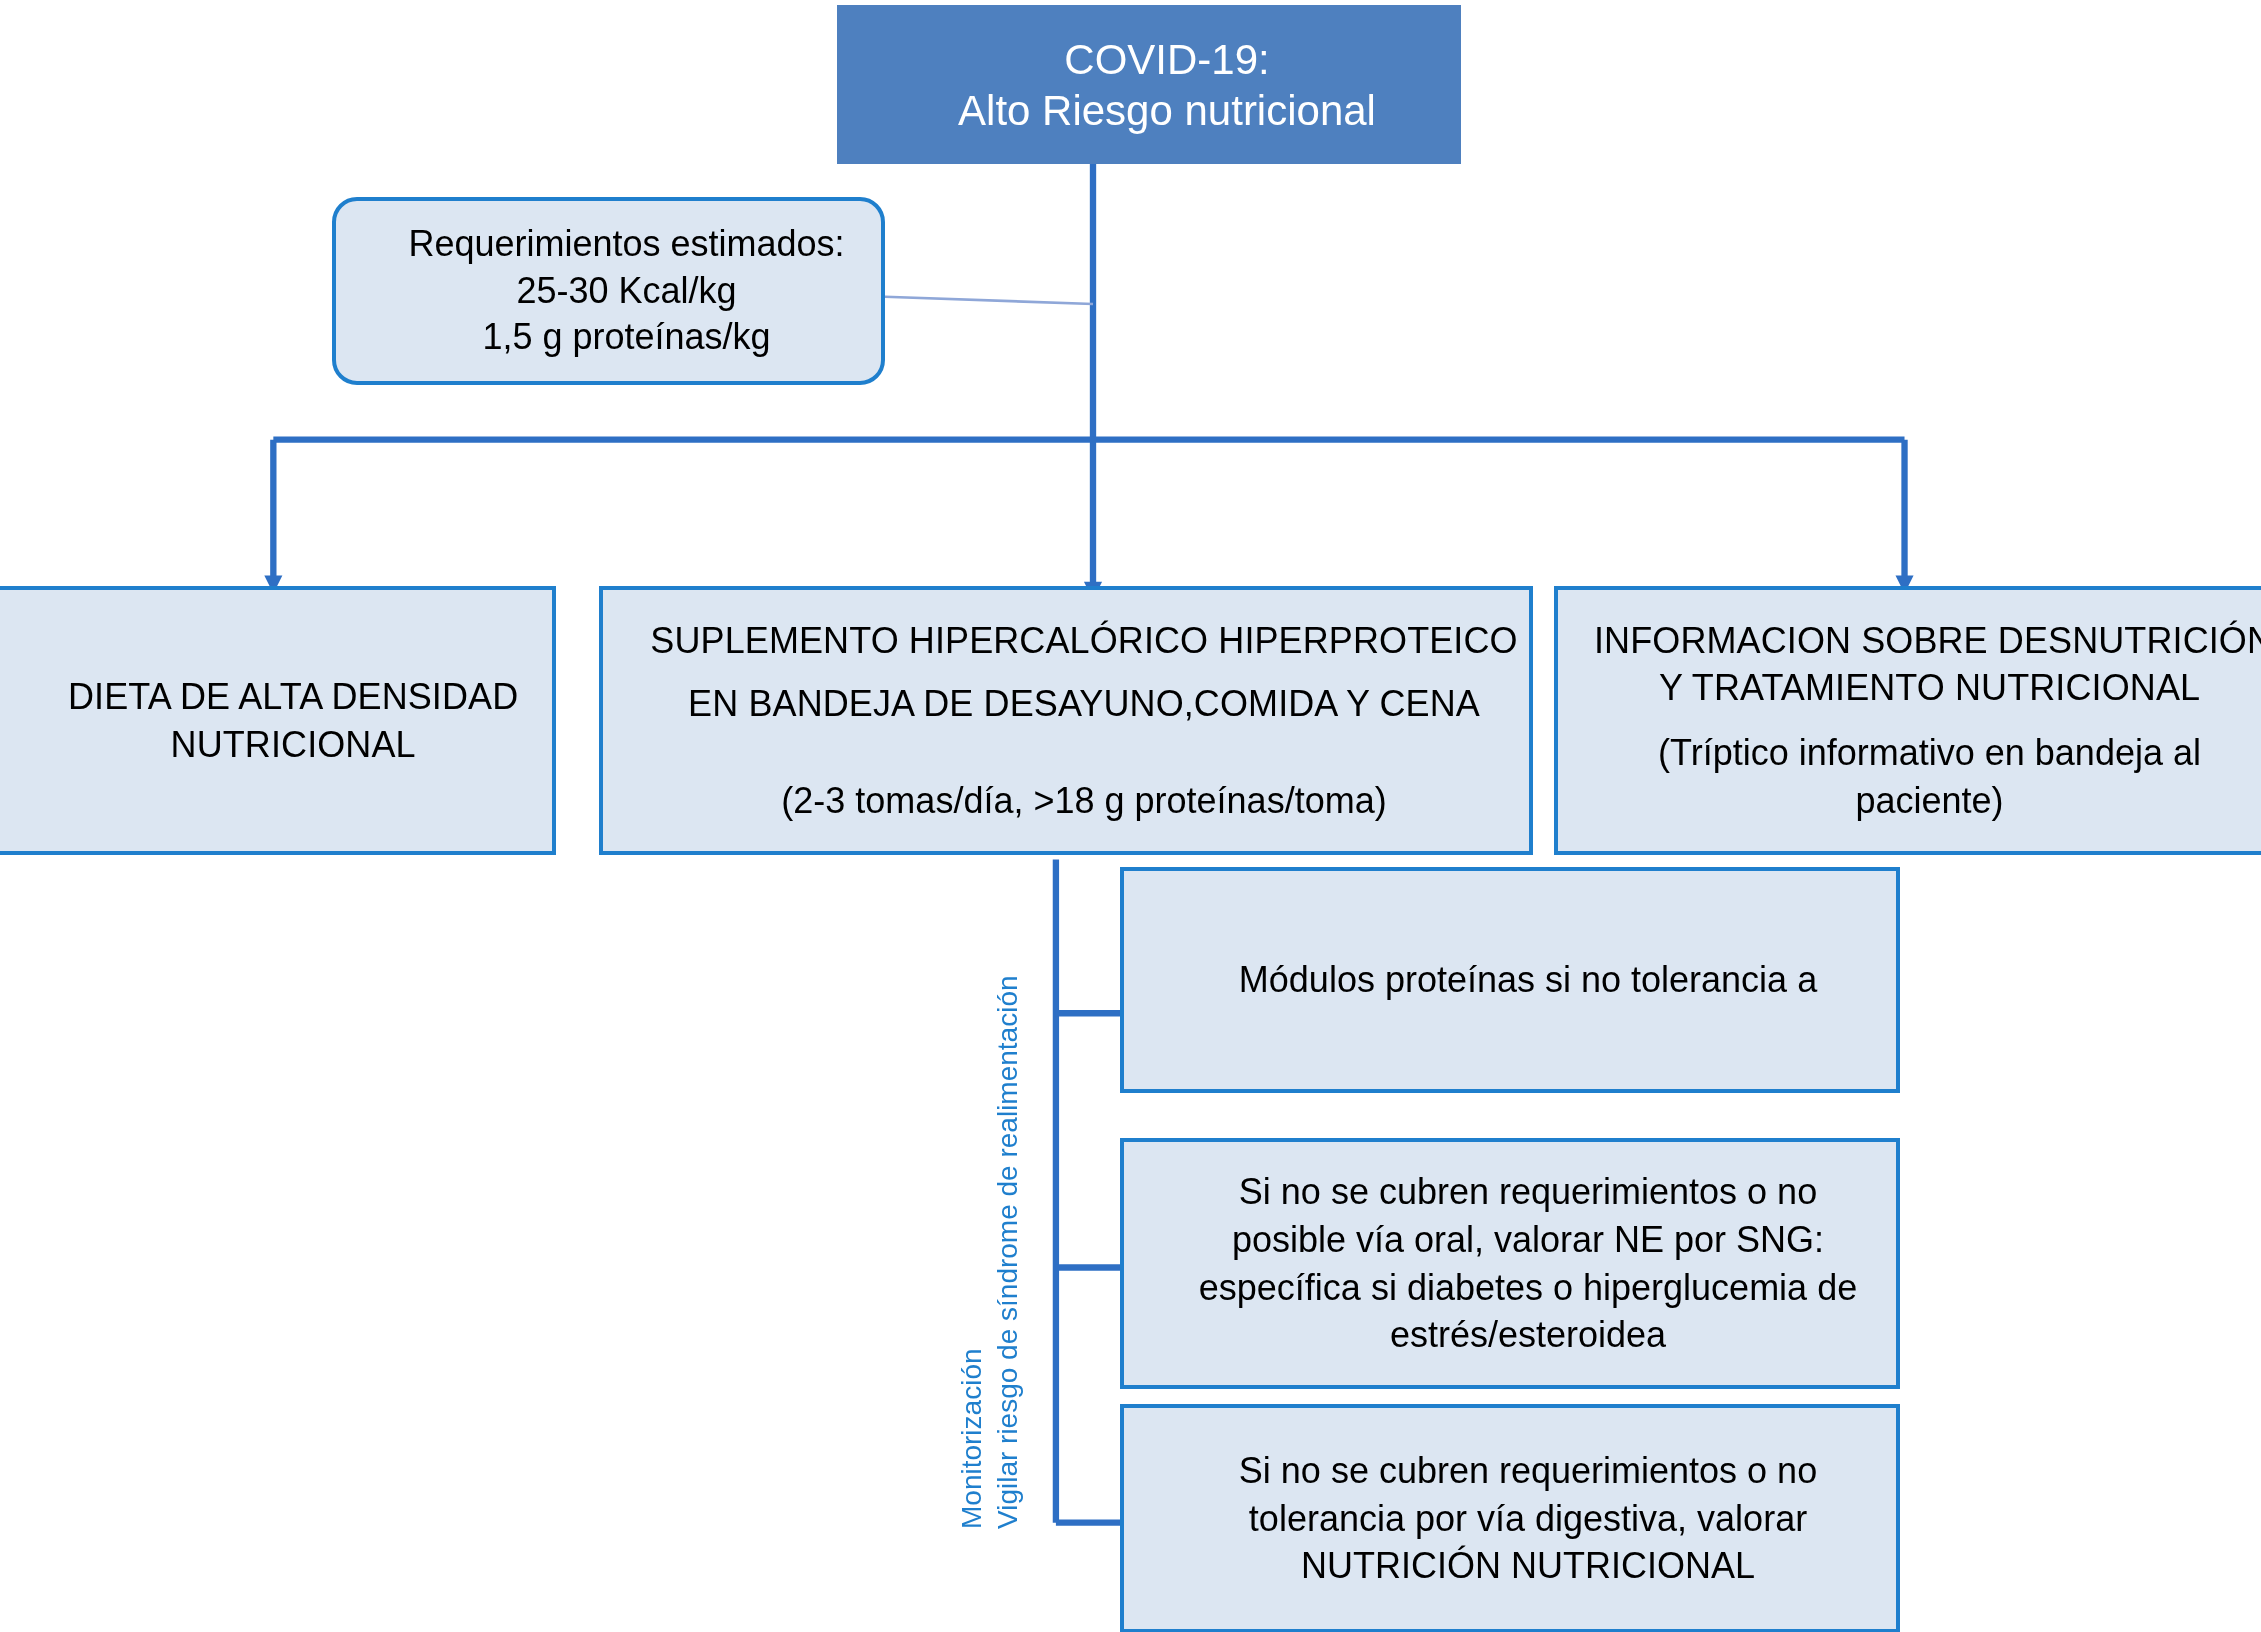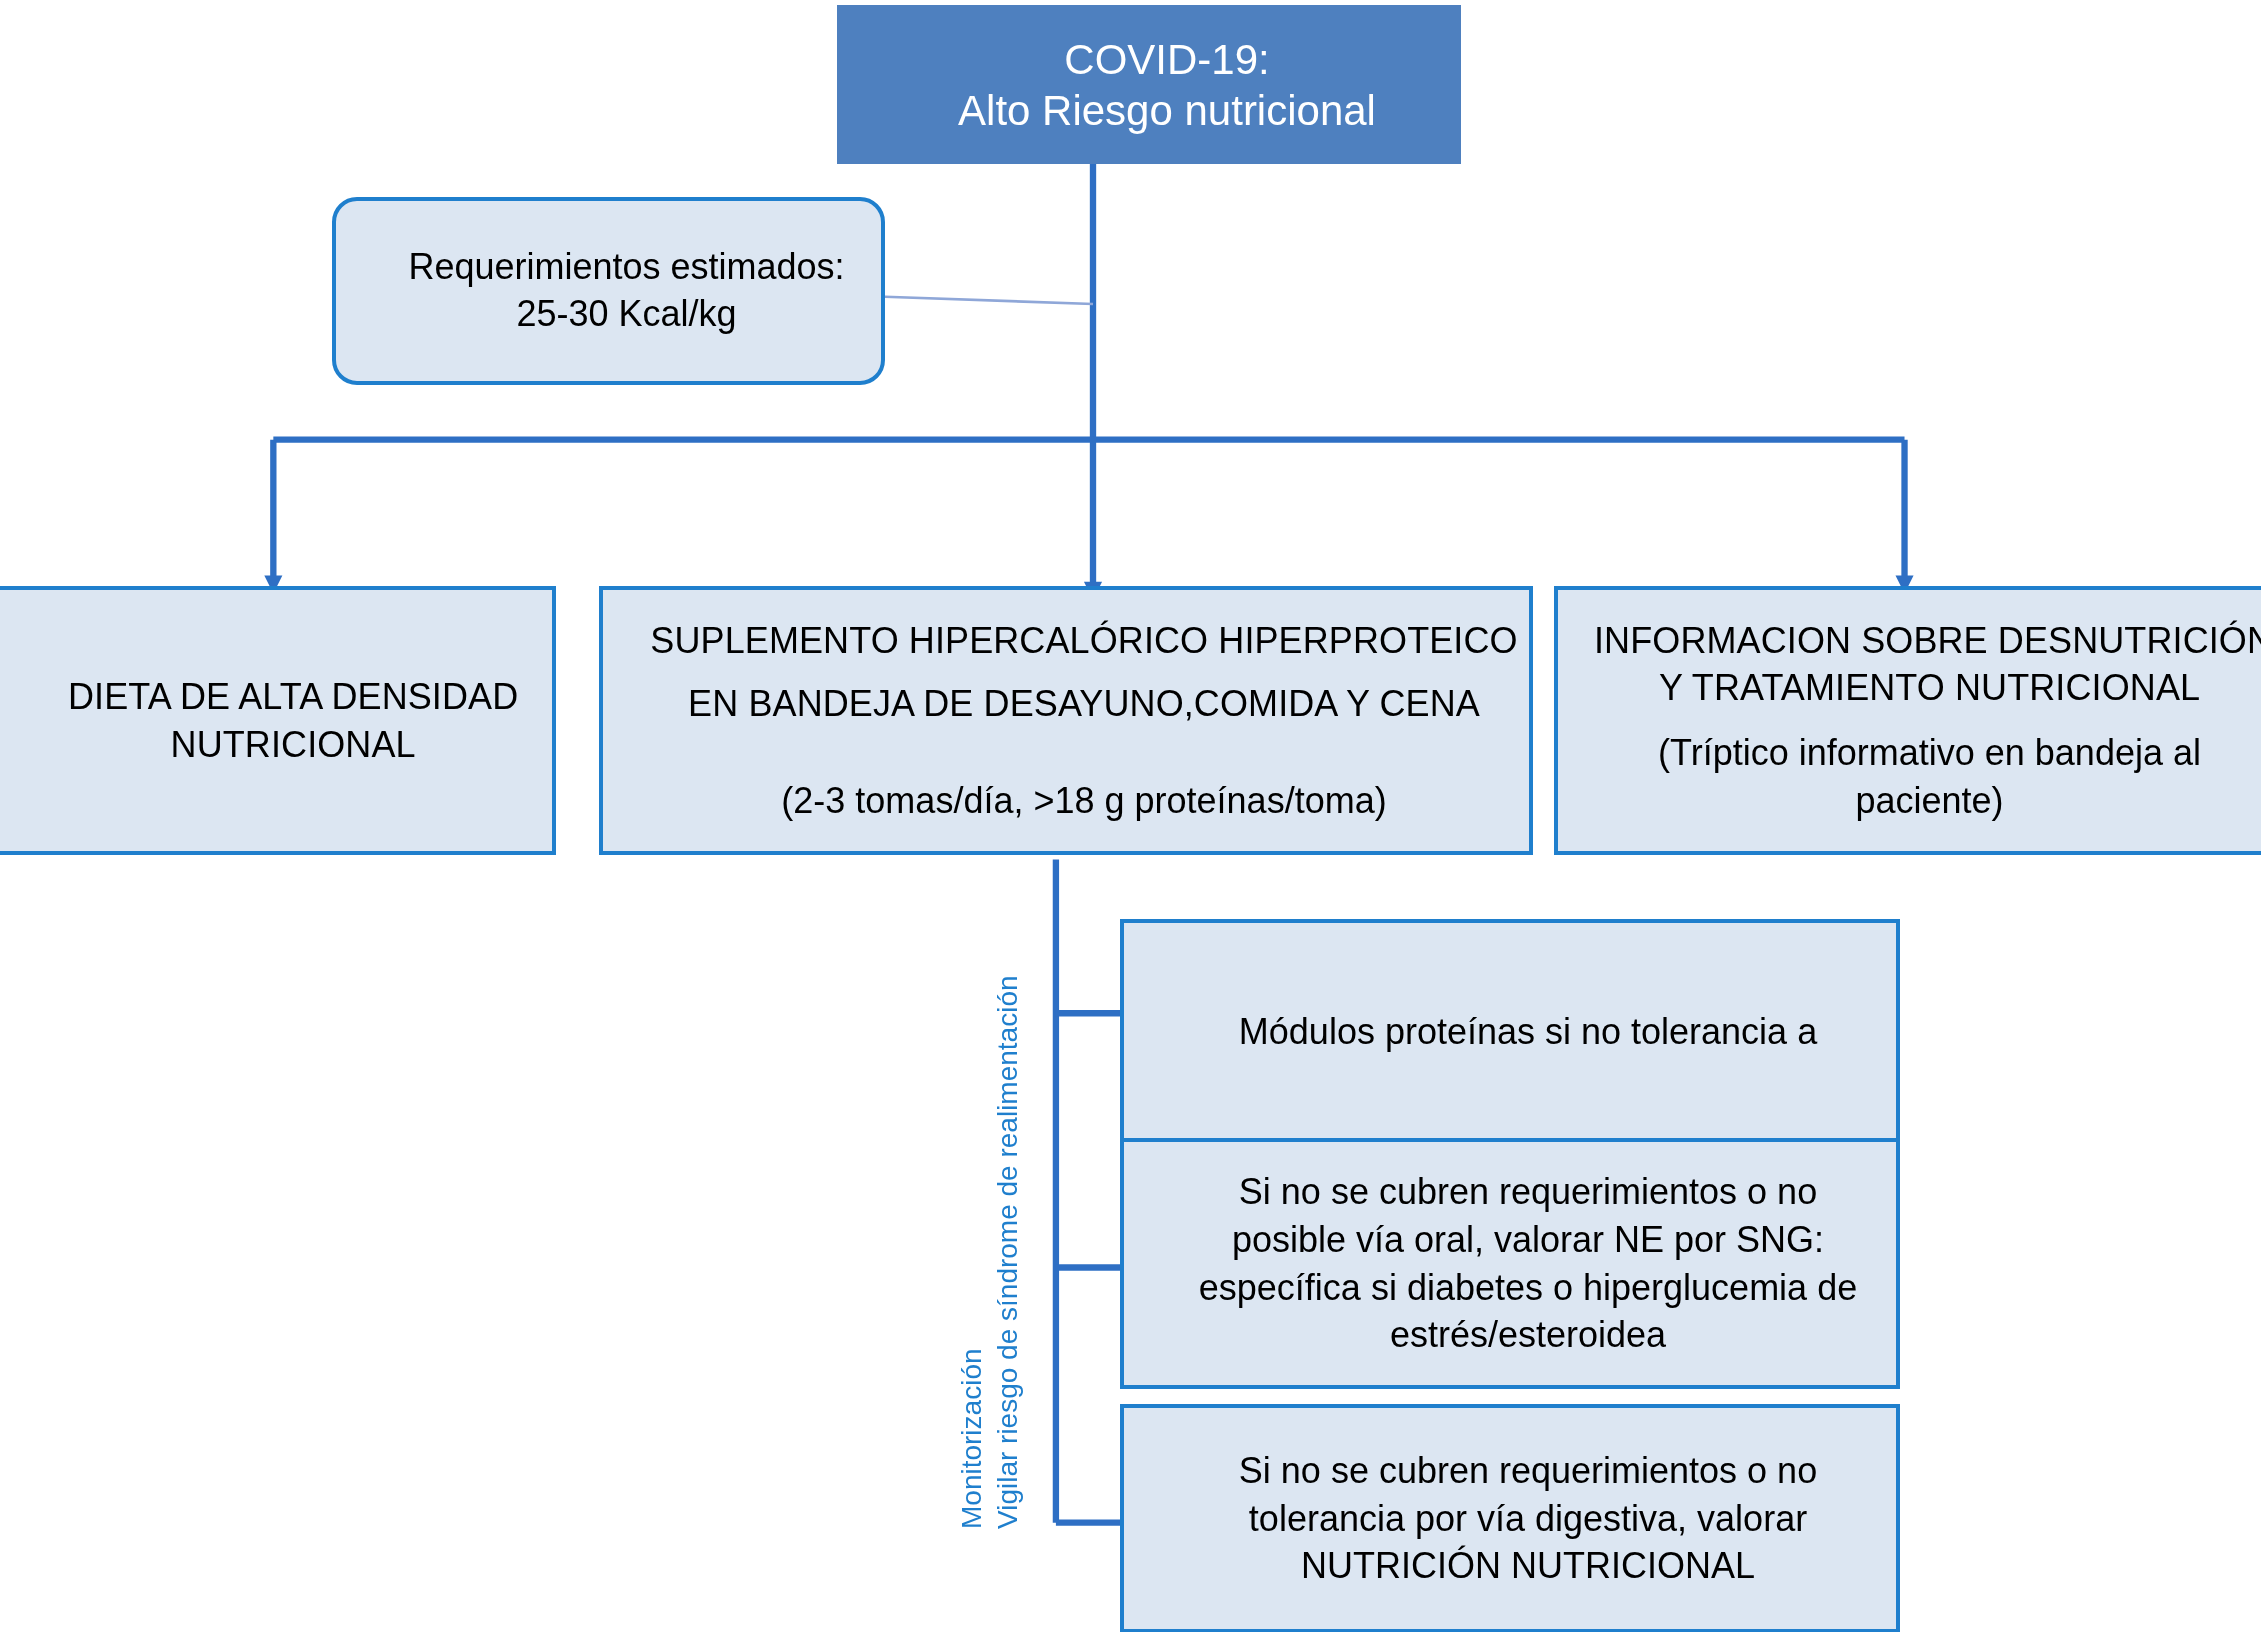--- a/index.html
+++ b/index.html
@@ -102,20 +102,21 @@
   </svg>
 
   <div class="node node-root" style="left:837px; top:5.4px; width:624px; height:159px;">
     <span class="line t-root">COVID-19:</span>
     <span class="line t-root">Alto Riesgo nutricional</span>
   </div>
 
   <div class="node node-light" style="left:332px; top:197px; width:553px; height:188px;border-radius:25px;">
     <span class="line t-req">Requerimientos estimados:</span>
     <span class="line t-req">25-30 Kcal/kg</span>
+    <span class="line t-req">1,5 g proteínas/kg</span>
   </div>
 
   <div class="node node-light" style="left:-5.4px; top:586px; width:561px; height:269px;">
     <span class="line t-upper">DIETA DE ALTA DENSIDAD</span>
     <span class="line t-upper">NUTRICIONAL</span>
   </div>
 
   <div class="node node-light" style="left:599px; top:586px; width:934px; height:269px;gap:16px;">
     <span class="line t-upper">SUPLEMENTO HIPERCALÓRICO HIPERPROTEICO</span>
     <span class="line t-upper">EN BANDEJA DE DESAYUNO,COMIDA Y CENA</span>
@@ -129,21 +130,21 @@
     <span class="gap-line"></span>
     <span class="line t-body">(Tríptico informativo en bandeja al</span>
     <span class="line t-body">paciente)</span>
   </div>
 
   <div class="rot-label" style="left:954px; top:1529px;">
     <span class="line">Monitorización</span>
     <span class="line">Vigilar riesgo de síndrome de realimentación</span>
   </div>
 
-  <div class="node node-light" style="left:1120px; top:919px; width:780px; height:226px;">
+  <div class="node node-light" style="left:1120px; top:867px; width:780px; height:226px;">
     <span class="line t-body">Módulos proteínas si no tolerancia a</span>
   </div>
 
   <div class="node node-light" style="left:1120px; top:1138px; width:780px; height:251px;">
     <span class="line t-body">Si no se cubren requerimientos o no</span>
     <span class="line t-body">posible vía oral, valorar NE por SNG:</span>
     <span class="line t-body">específica si diabetes o hiperglucemia de</span>
     <span class="line t-body">estrés/esteroidea</span>
   </div>
 

